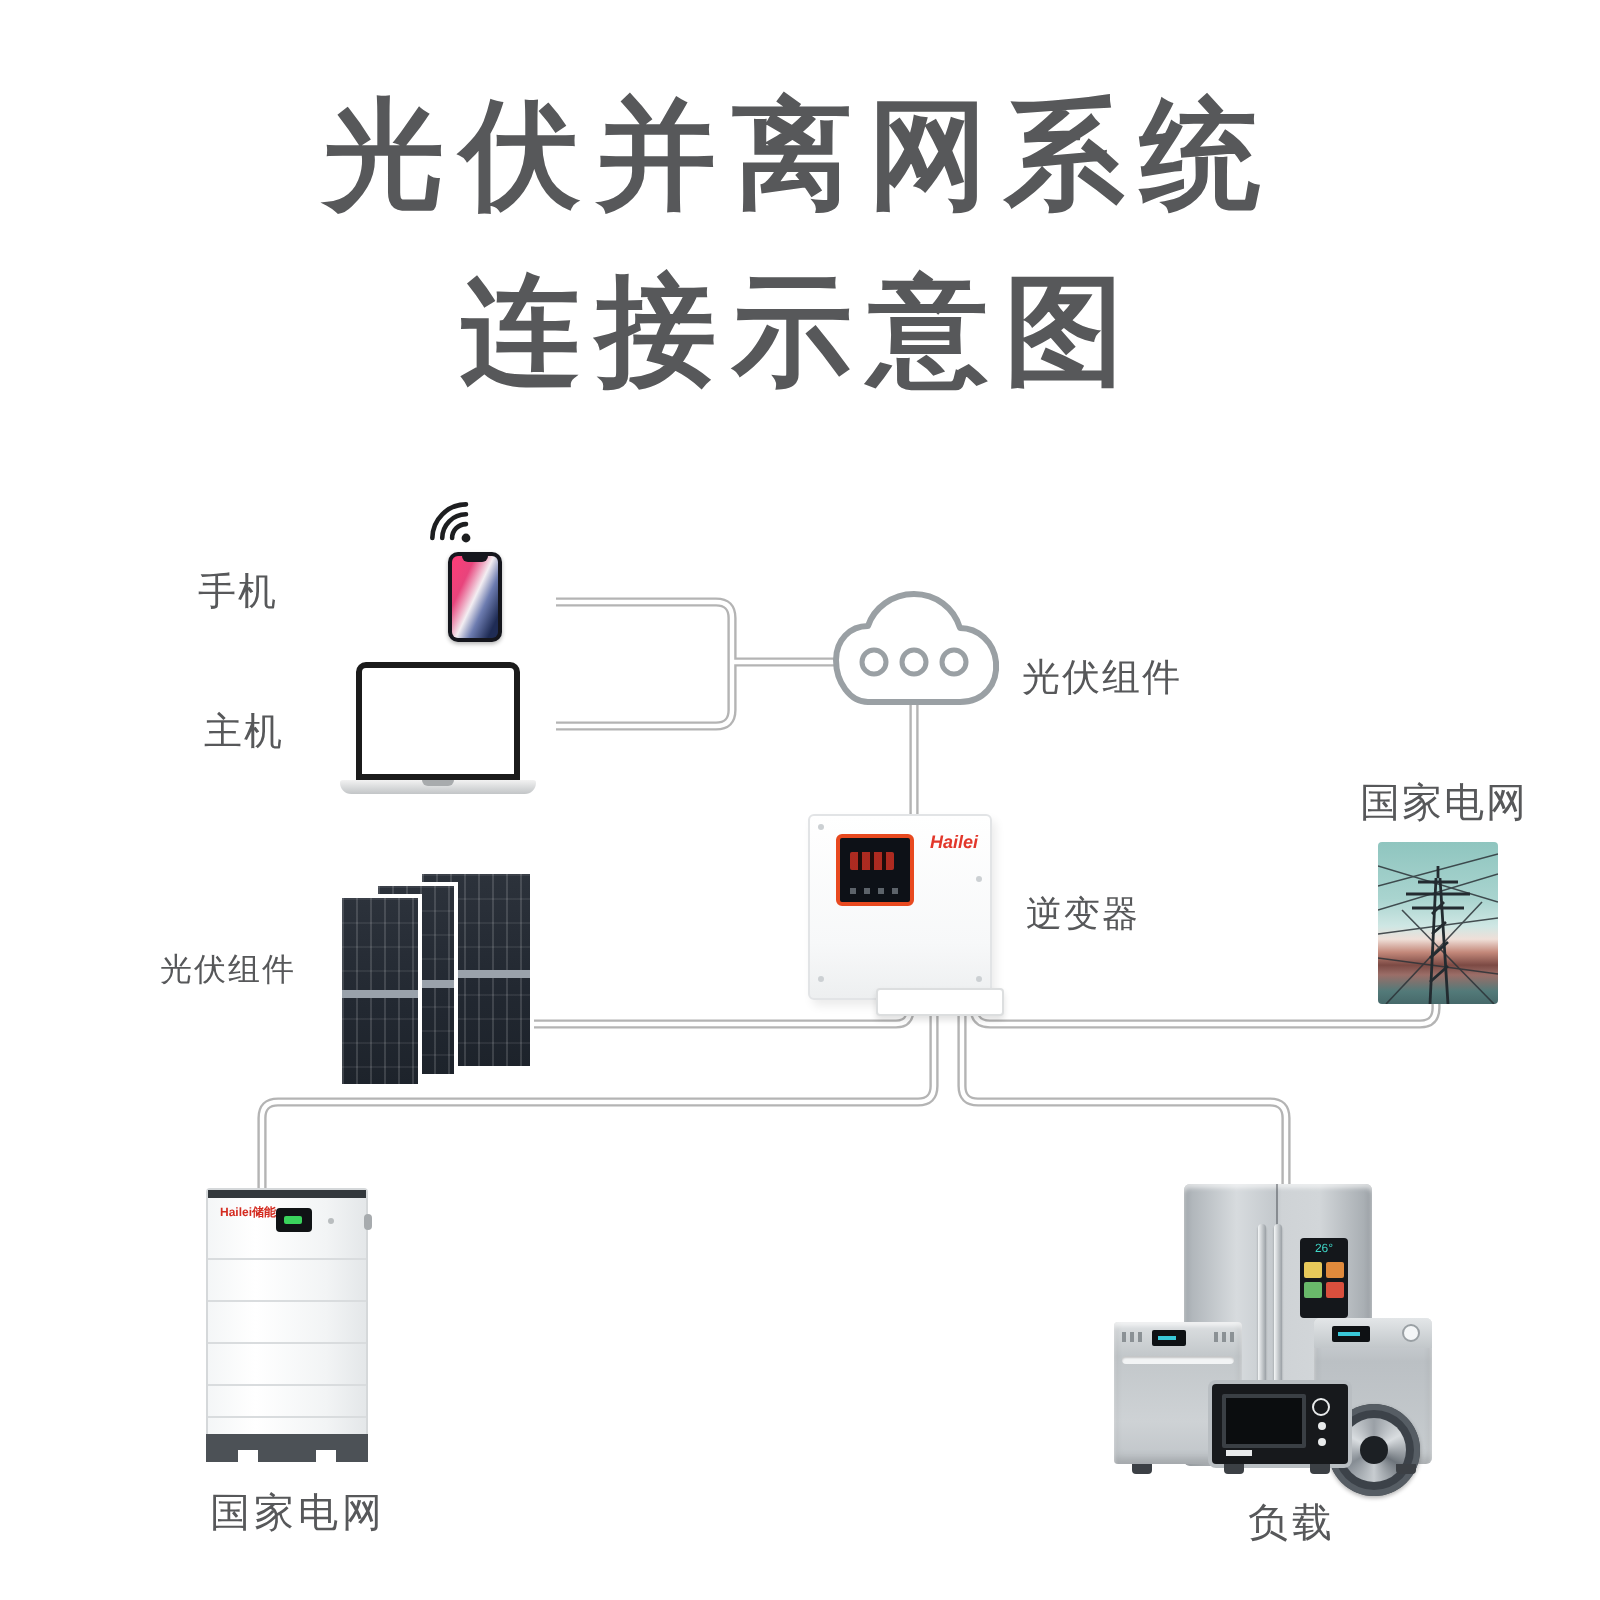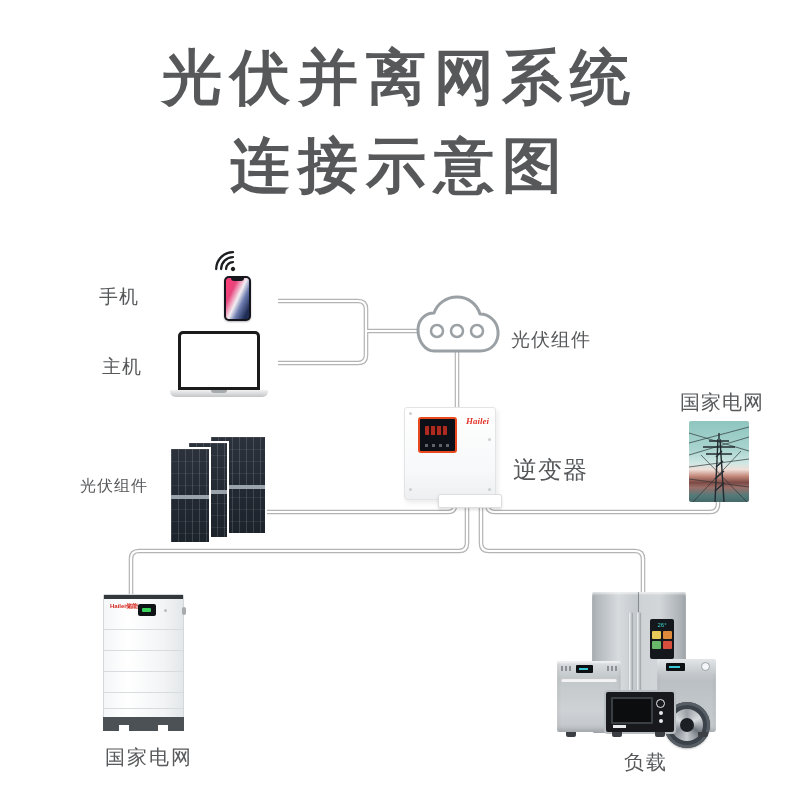--- a/index.html
+++ b/index.html
@@ -29,21 +29,21 @@
   .panel{position:absolute;box-shadow:0 0 0 2px #fff;
      background:
        linear-gradient(#9aa2ab,#9aa2ab) 0 52%/100% 4px no-repeat,
        repeating-linear-gradient(90deg,rgba(255,255,255,.14) 0 1px,transparent 1px 7px),
        repeating-linear-gradient(rgba(255,255,255,.07) 0 1px,transparent 1px 12px),
        linear-gradient(180deg,#2c323b,#222831 60%,#1d232b);}
   
   .inv{left:404px;top:407px;width:92px;height:93px;border-radius:3px;
        background:linear-gradient(180deg,#ffffff,#f7f8f9 70%,#edeff0);
        border:1px solid #e2e4e6;box-sizing:border-box;
-       box-shadow:2px 3px 5px rgba(0,0,0,.08);font-family:Liberation Serif, serif;}
+       box-shadow:2px 3px 5px rgba(0,0,0,.08);}
   .inv-screen{position:absolute;left:13px;top:9px;width:39px;height:36px;background:#0d1117;
        border:2px solid #e8491f;border-radius:3px;box-sizing:border-box;}
   .inv-digits{position:absolute;left:5px;top:7px;width:22px;height:9px;
        background:repeating-linear-gradient(90deg,#c92f22 0 4px,#230b08 4px 6px);opacity:.85;border-radius:1px;}
   .inv-btns{position:absolute;left:5px;bottom:4px;width:24px;height:3px;
        background:repeating-linear-gradient(90deg,#5c636a 0 3px,transparent 3px 7px);}
   .inv-brand{position:absolute;right:6px;top:8px;font-size:9px;font-weight:bold;font-style:italic;
        color:#e2372b;letter-spacing:0;}
   .inv-bracket{position:absolute;left:33px;bottom:-9px;width:62px;height:12px;background:#fff;
        border:1px solid #dcdedf;border-radius:2px;box-shadow:0 2px 3px rgba(0,0,0,.12);}
@@ -170,21 +170,21 @@
       <div class="inv-digits"></div>
         <div class="inv-btns"></div>
     </div>
     <div class="inv-brand">Hailei</div>
     <div class="screw" style="left:4px;top:4px"></div>
     <div class="screw" style="right:4px;top:30px"></div>
     <div class="screw" style="left:4px;bottom:8px"></div>
     <div class="screw" style="right:4px;bottom:8px"></div>
     <div class="inv-bracket"></div>
   </div>
-  <div class="lbl" style="left:513px;top:458px;font-size:24px">逆变器</div>
+  <div class="lbl" style="left:513px;top:448px;font-size:18px">逆变器</div>
 
   <div class="lbl" style="left:680px;top:392px;font-size:20px">国家电网</div>
   <div class="abs grid-photo">
     <svg width="60" height="81" viewBox="0 0 60 81">
       <g stroke="#2c3338" stroke-width="0.8" opacity="0.85">
         <line x1="0" y1="22" x2="60" y2="6"></line>
           <line x1="0" y1="34" x2="60" y2="16"></line>
         <line x1="0" y1="12" x2="60" y2="30"></line>
           <line x1="0" y1="46" x2="60" y2="38"></line>
         <line x1="0" y1="58" x2="60" y2="66"></line>

